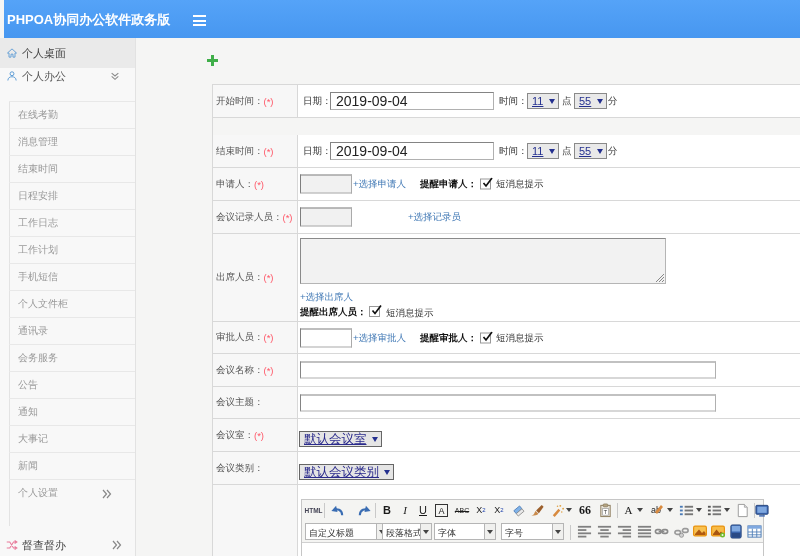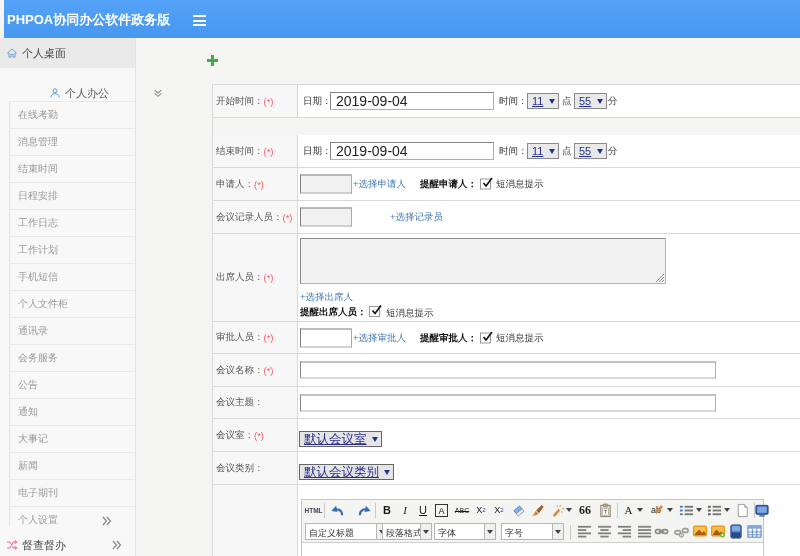--- a/index.html
+++ b/index.html
@@ -9,21 +9,21 @@
 .hd{position:absolute;left:4px;top:0;width:800px;height:38px;background:linear-gradient(#55a3f8,#4797f0);}
 .hd .t{position:absolute;left:3px;top:11px;color:#fff;font-size:13px;font-weight:bold;letter-spacing:0;}
 .burger{position:absolute;left:189px;top:15px;width:13px;height:11px;}
 .burger i{display:block;height:2px;background:#fff;margin-bottom:2.5px;}
 
 .side{position:absolute;left:0;top:38px;width:136px;height:518px;background:#f8f8f8;border-right:1px solid #e2e2e2;}
 .it{position:absolute;left:0;width:135px;font-size:11px;color:#555;}
 .it .ic{position:absolute;left:6px;top:50%;margin-top:-6px;width:12px;height:12px;}
 .it .tx{position:absolute;left:22px;top:50%;transform:translateY(-50%);}
 .desktop{top:0;height:30px;background:#eaeaea;color:#444;}
-.office{top:41px;height:28px;margin-left:43px;}
+.office{top:24px;height:28px;}
 .chev{position:absolute;width:12px;height:12px;}
 .sub{position:absolute;left:9px;width:126px;}
 .sub .si{position:relative;height:27px;border-top:1px solid #e8e8e8;font-size:10px;color:#999;}
 .sub .si span{position:absolute;left:9px;top:50%;transform:translateY(-50%);}
 .subline{position:absolute;left:9px;top:63px;width:1px;height:425px;background:#e3e3e3;}
 .ducha{top:493px;height:27px;color:#444;}
 
 .title{position:absolute;left:219px;top:54px;font-size:14px;font-weight:bold;color:#333;margin-top:40px;}
 .plus{position:absolute;left:207px;top:55px;width:11px;height:11px;}
 .plus:before{content:"";position:absolute;left:4px;top:0;width:3px;height:11px;background:#3fae49;}
@@ -132,23 +132,20 @@
     <div class="si">
         <span>通知</span>
       </div>
     <div class="si">
         <span>大事记</span>
       </div>
     <div class="si">
         <span>新闻</span>
       </div>
     <div class="si">
-        <span>电子期刊</span>
-      </div>
-    <div class="si">
         <span>个人设置</span>
       <svg class="chev" style="left:92px;top:8px;" viewBox="0 0 12 12">
           <path d="M2 2 L5.5 6 L2 10 M6 2 L9.5 6 L6 10" fill="none" stroke="#888" stroke-width="1.2"></path>
         </svg>
     </div>
   </div>
   <div class="it ducha">
     <svg class="ic" viewBox="0 0 16 16">
         <path d="M1 4 L5 4 L10 12 L13 12 M1 12 L5 12 L10 4 L13 4 M11.5 2 L14.5 4 L11.5 6 M11.5 10 L14.5 12 L11.5 14" fill="none" stroke="#e87a9a" stroke-width="1.4"></path>
       </svg>
@@ -206,21 +203,21 @@
       <div class="cb cv" style="left:182px;"><svg width="13" height="13" viewBox="0 0 13 13">
             <path d="M2.5 5.5 L5 8.5 L11 0.5" fill="none" stroke="#111" stroke-width="1.7"></path>
           </svg></div>
       <div class="cv" style="left:198px;">短消息提示</div>
     </div>
   </div>
   <div class="row" style="height:33px;">
     <div class="lab">会议记录人员：<span class="st">(*)</span></div>
     <div class="con">
       <div class="gin cv" style="left:2px;"></div>
-      <a class="lnk cv" style="left:53px;padding-left:39px;">+选择记录员</a>
+      <a class="lnk cv" style="left:71px;padding-left:39px;">+选择记录员</a>
     </div>
   </div>
   <div class="row" style="height:88px;">
     <div class="lab">出席人员：<span class="st">(*)</span></div>
     <div class="con">
       <div class="ta">
           <span class="rh"></span>
         </div>
       <a class="lnk abs" style="left:2px;top:57px;">+选择出席人</a>
       <div class="bd abs" style="left:2px;top:72px;">提醒出席人员：</div>

